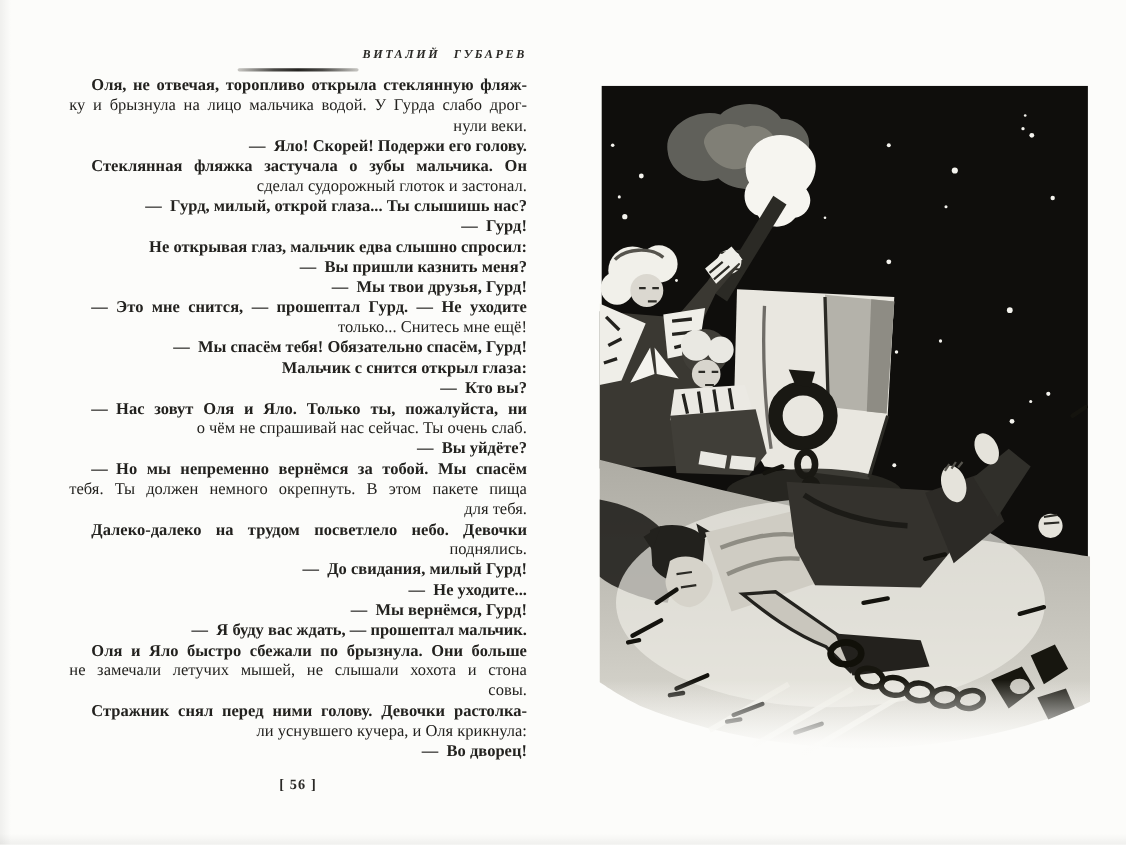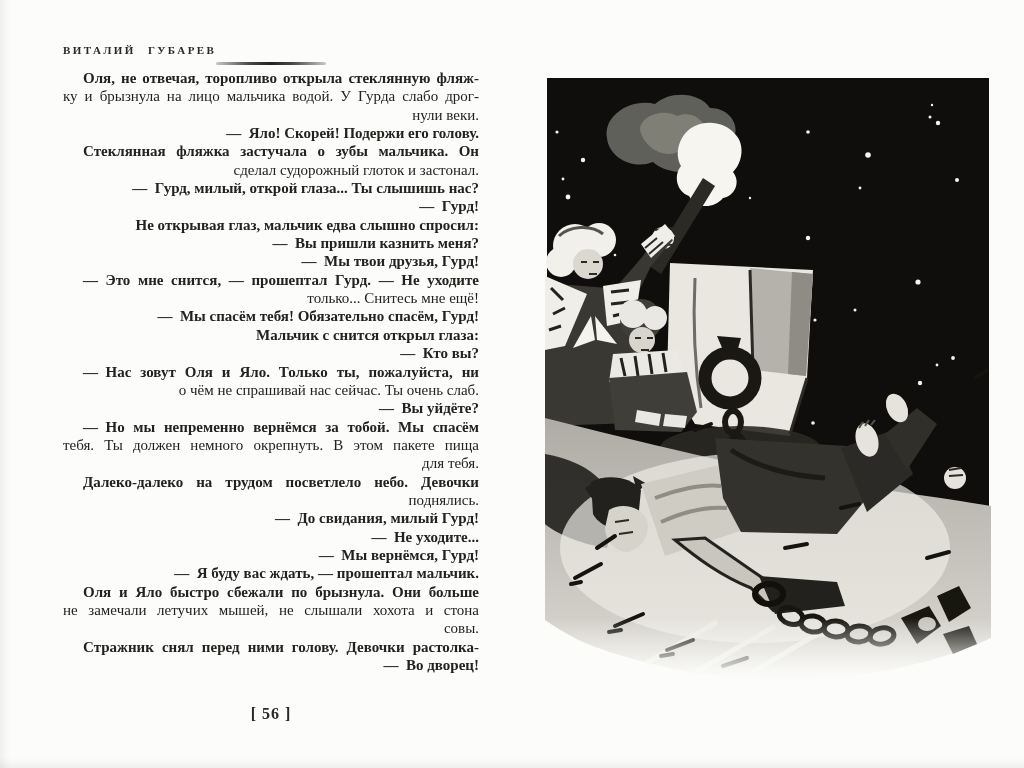--- a/index.html
+++ b/index.html
@@ -12,35 +12,35 @@
   
   .edge-left{position:absolute;left:0;top:0;width:10px;height:768px;
     background:linear-gradient(90deg,rgba(0,0,0,.05),rgba(0,0,0,0));}
   .edge-bottom{position:absolute;left:0;top:758px;width:1024px;height:10px;
     background:linear-gradient(0deg,rgba(0,0,0,.05),rgba(0,0,0,0));}
 
   
   .page-left{position:absolute;left:63px;top:0;width:416px;height:768px;}
   .running-head{
     position:absolute;left:0;top:44px;width:100%;
-    text-align:left;font-size:11px;font-weight:bold;
-    letter-spacing:2.4px;word-spacing:7px;color:#2a2926;
+    text-align:right;font-size:11px;font-weight:bold;
+    letter-spacing:2.4px;word-spacing:7px;color:#2a2926;font-style:italic;
   }
   .head-rule{
     position:absolute;left:153px;top:62px;width:110px;height:3px;
     background:linear-gradient(90deg,#c9c8c4,#4a4946 30%,#242320 50%,#4a4946 70%,#c9c8c4);
     border-radius:2px;
   }
   .body-text{position:absolute;left:0;top:69px;width:416px;font-size:15px;line-height:18.35px;}
   .line{height:18.35px;white-space:normal;text-align:right;}
   .line.jst{text-align:justify;text-align-last:justify;}
   .line.ind{text-indent:20px;font-weight:bold;}
   .folio{
     position:absolute;left:0;top:705px;width:100%;text-align:center;
-    font-size:16px;font-weight:bold;letter-spacing:1px;color:#2a2926;
+    font-size:13px;font-weight:bold;letter-spacing:1px;color:#2a2926;
   }
 
   
   .page-right{position:absolute;left:545px;top:0;width:446px;height:768px;}
   figure.illus{position:absolute;left:0;top:78px;width:446px;height:612px;margin:0;}
   figure.illus svg{display:block;width:446px;height:612px;}
 </style>
 </head>
 <body>
 
@@ -76,20 +76,21 @@
       <div class="line ind jst">Далеко-далеко на трудом посветлело небо. Девочки</div>
       <div class="line">поднялись.</div>
       <div class="line ind">— До свидания, милый Гурд!</div>
       <div class="line ind">— Не уходите...</div>
       <div class="line ind">— Мы вернёмся, Гурд!</div>
       <div class="line ind">— Я буду вас ждать, — прошептал мальчик.</div>
       <div class="line ind jst">Оля и Яло быстро сбежали по брызнула. Они больше</div>
       <div class="line jst">не замечали летучих мышей, не слышали хохота и стона</div>
       <div class="line">совы.</div>
       <div class="line ind jst">Стражник снял перед ними голову. Девочки растолка-</div>
+      <div class="line">ли уснувшего кучера, и Оля крикнула:</div>
       <div class="line ind">— Во дворец!</div>
     </div>
   <div class="folio">[ 56 ]</div>
 </div>
 
 <div class="page-right">
   <figure class="illus" aria-label="Чернильная иллюстрация: ночное звёздное небо; Оля и Яло с горящим факелом стоят у каменного блока с железным кольцом; закованный в цепи босой Гурд лежит на земле среди разбросанных гвоздей">
     <svg viewBox="0 0 446 612">
       <defs>
         <linearGradient id="groundGrad" x1="0" y1="0" x2="0" y2="1">

